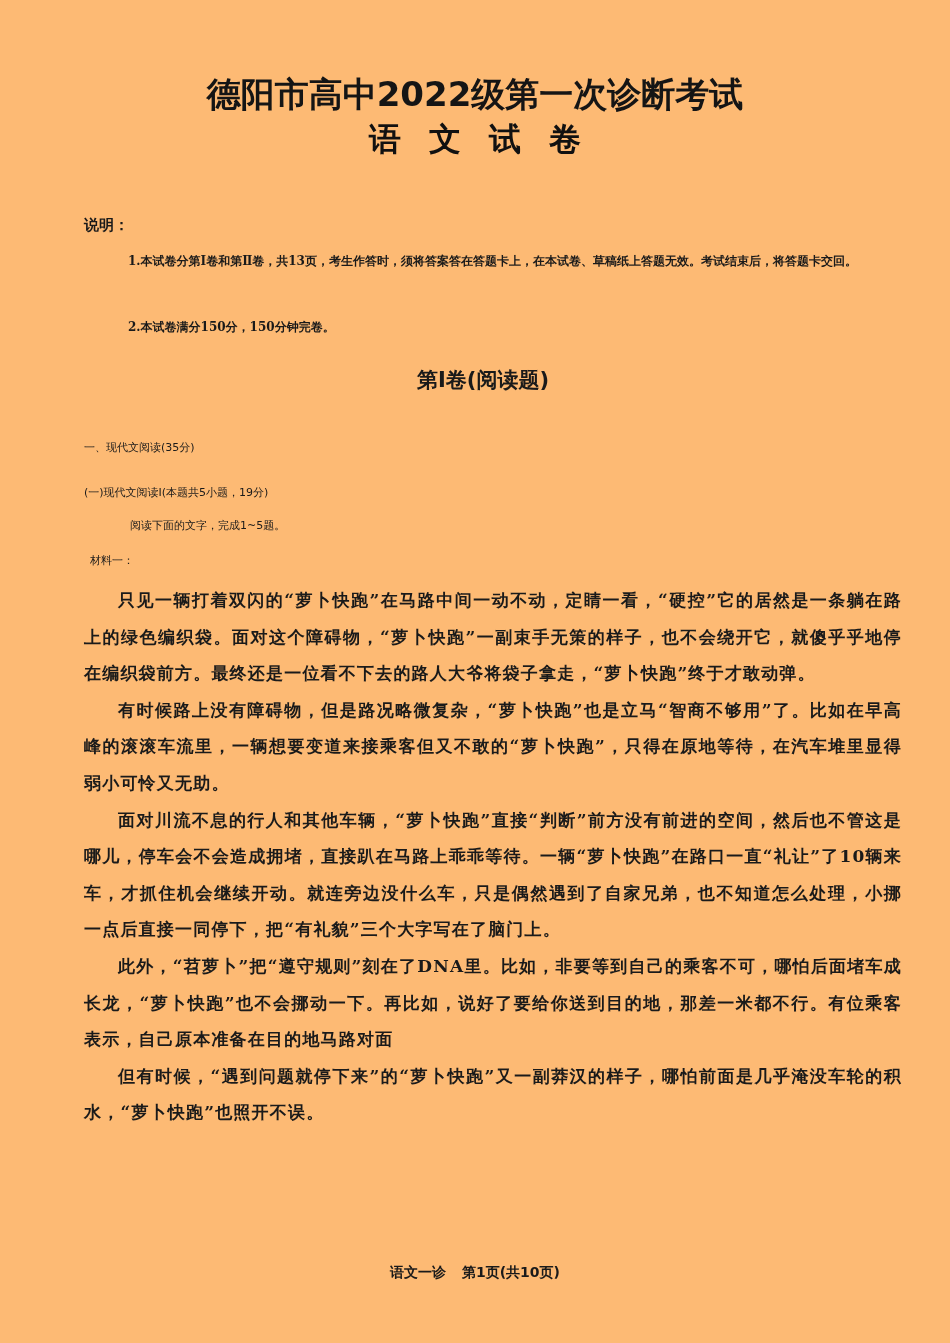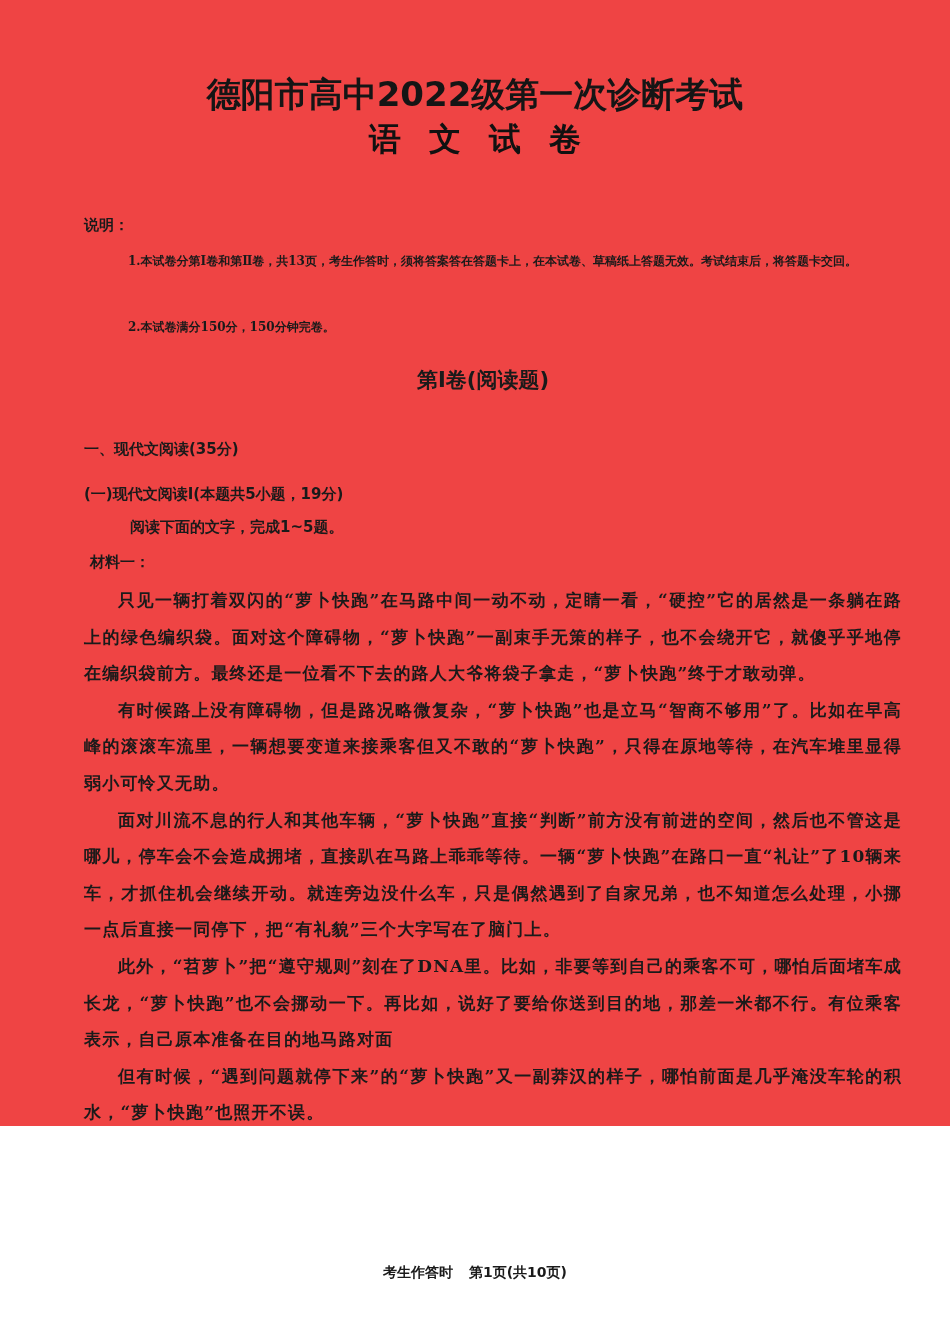--- a/index.html
+++ b/index.html
@@ -12,22 +12,22 @@
       height: 1343px;
       position: relative;
       overflow: hidden;
       color: #1a1a1a;
       font-family: "DejaVu Serif", "Liberation Serif", serif;
     }
     .page {
       position: absolute;
       left: 0; top: 0;
       width: 950px;
-      height: 1126px;
-      background: #ef4444;
+      height: 1343px;
+      background: #fdba74;
     }
     .title-main {
       position: absolute;
       top: 72px;
       left: 0;
       width: 950px;
       text-align: center;
       font-family: "DejaVu Sans", "Liberation Sans", sans-serif;
       font-weight: bold;
       font-size: 34px;
@@ -72,22 +72,22 @@
       width: 950px;
       text-align: center;
       font-family: "DejaVu Sans", "Liberation Sans", sans-serif;
       font-weight: bold;
       font-size: 21px;
     }
     .heading {
       position: absolute;
       left: 84px;
       font-family: "DejaVu Sans", "Liberation Sans", sans-serif;
-      font-weight: bold;
-      font-size: 15px;
+      font-weight: normal;
+      font-size: 11px;
     }
     .h-part1 { top: 440px; }
     .h-sub1 { top: 485px; }
     .h-instr { top: 518px; left: 130px; }
     .h-material { top: 553px; margin-left: 6px; }
     .body-text {
       position: absolute;
       left: 84px;
       top: 582px;
       width: 818px;
@@ -133,15 +133,15 @@
 
   <div class="body-text">
     <p>只见一辆打着双闪的“萝卜快跑”在马路中间一动不动，定睛一看，“硬控”它的居然是一条躺在路上的绿色编织袋。面对这个障碍物，“萝卜快跑”一副束手无策的样子，也不会绕开它，就傻乎乎地停在编织袋前方。最终还是一位看不下去的路人大爷将袋子拿走，“萝卜快跑”终于才敢动弹。</p>
     <p>有时候路上没有障碍物，但是路况略微复杂，“萝卜快跑”也是立马“智商不够用”了。比如在早高峰的滚滚车流里，一辆想要变道来接乘客但又不敢的“萝卜快跑”，只得在原地等待，在汽车堆里显得弱小可怜又无助。</p>
     <p>面对川流不息的行人和其他车辆，“萝卜快跑”直接“判断”前方没有前进的空间，然后也不管这是哪儿，停车会不会造成拥堵，直接趴在马路上乖乖等待。一辆“萝卜快跑”在路口一直“礼让”了10辆来车，才抓住机会继续开动。就连旁边没什么车，只是偶然遇到了自家兄弟，也不知道怎么处理，小挪一点后直接一同停下，把“有礼貌”三个大字写在了脑门上。</p>
     <p>此外，“苕萝卜”把“遵守规则”刻在了DNA里。比如，非要等到自己的乘客不可，哪怕后面堵车成长龙，“萝卜快跑”也不会挪动一下。再比如，说好了要给你送到目的地，那差一米都不行。有位乘客表示，自己原本准备在目的地马路对面</p>
     <p>但有时候，“遇到问题就停下来”的“萝卜快跑”又一副莽汉的样子，哪怕前面是几乎淹没车轮的积水，“萝卜快跑”也照开不误。</p>
   </div>
 
   <div class="footer">
-    <span>考生作答时</span><span>第1页(共10页)</span>
+    <span>语文一诊</span><span>第1页(共10页)</span>
   </div>
 </div>
 
 </body></html>

